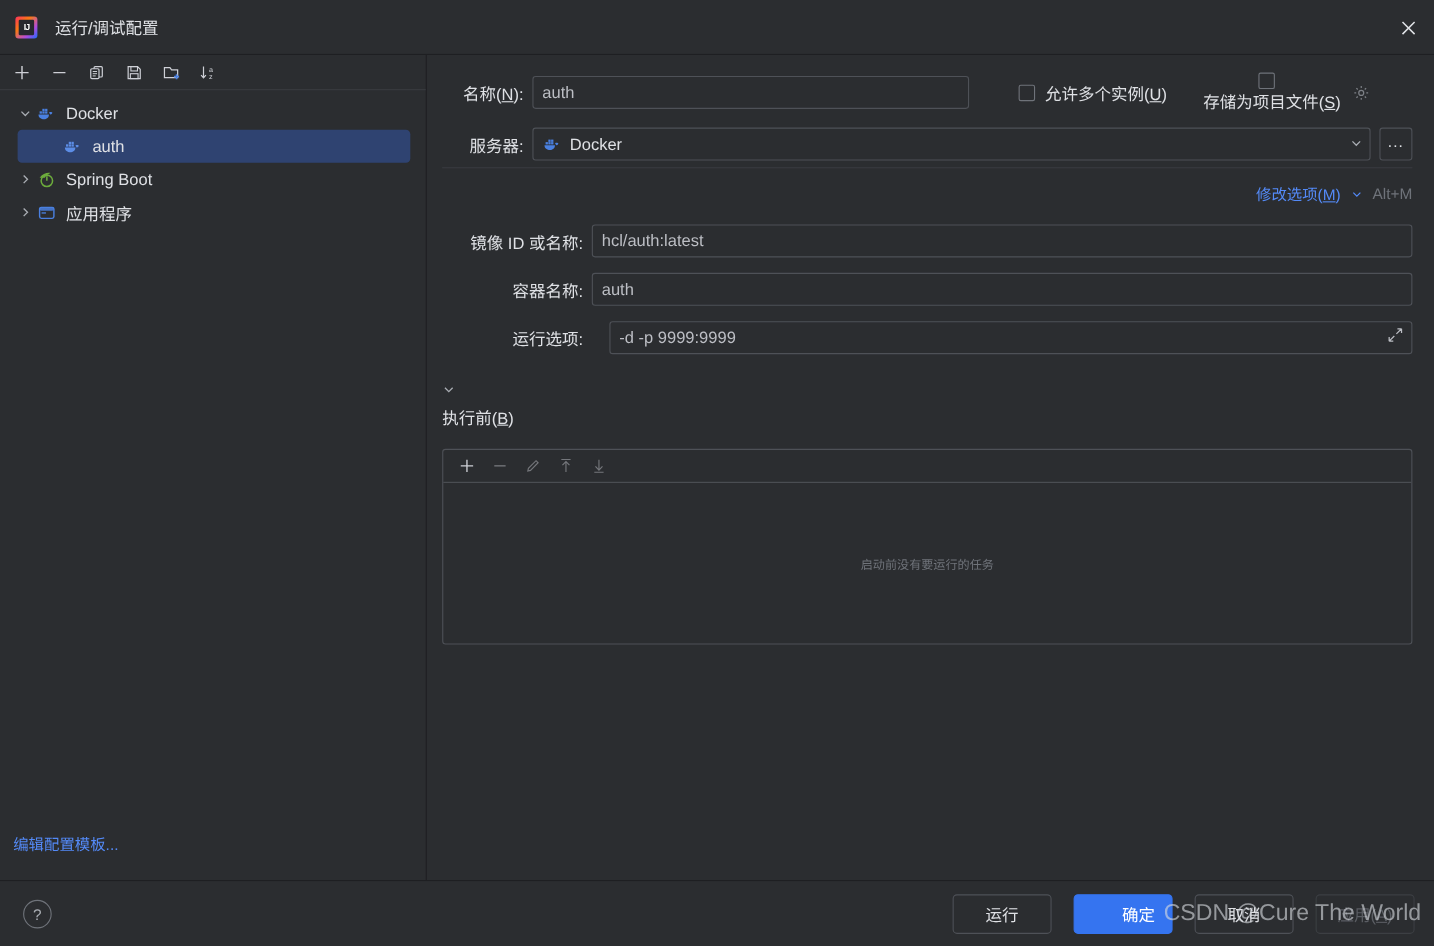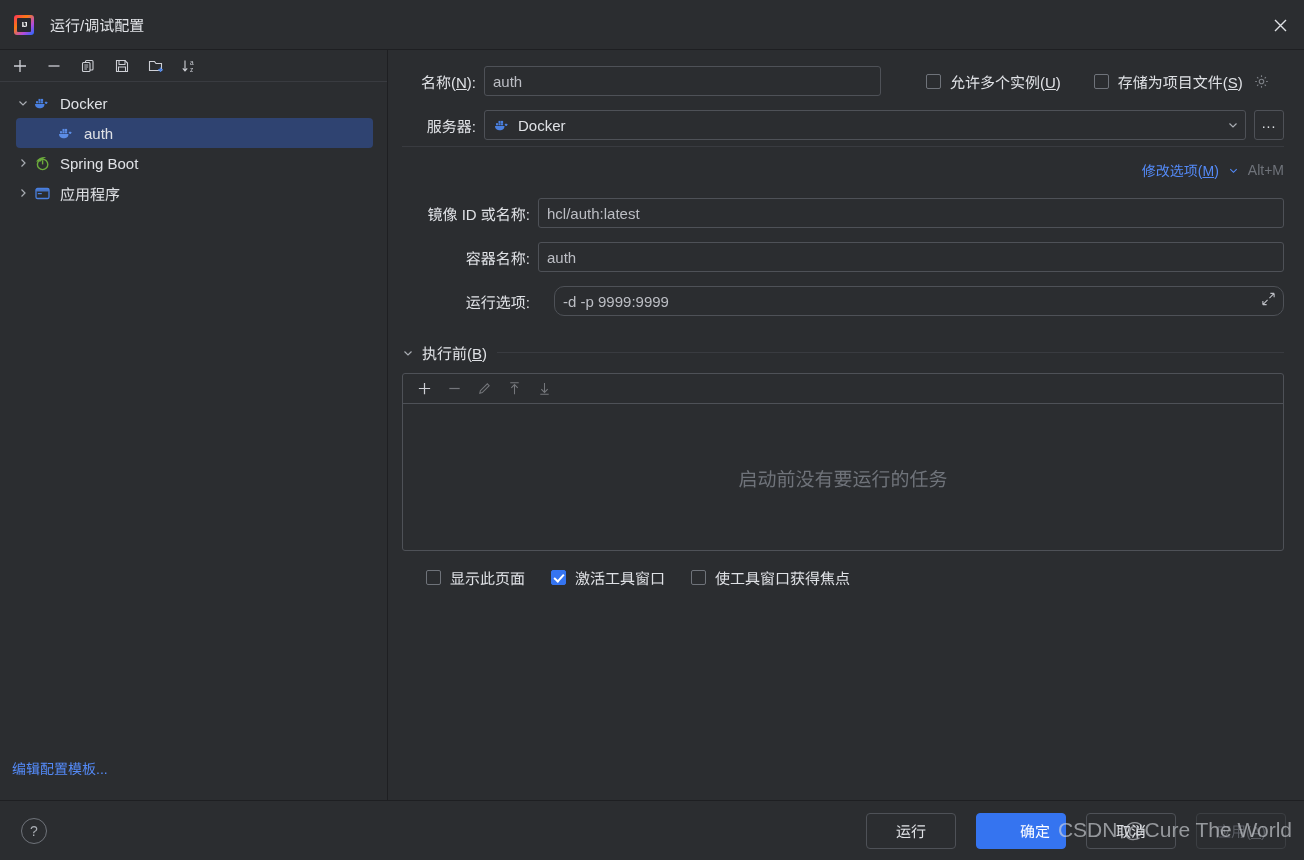--- a/index.html
+++ b/index.html
@@ -238,23 +238,24 @@
   .shortcut { color: #6f737a; }
 
   .expand-icon {
     position: absolute; right: 8px; top: 50%;
     transform: translateY(-50%);
     cursor: pointer;
   }
 
   
   .section-head {
-    display: flex; align-items: center;
+    display: flex; align-items: flex-start;
     gap: 8px;
     margin: 26px 0 10px 0;
+    flex-direction: column;
   }
   .section-title {
     font-size: 15px; color: #dfe1e5;
     white-space: nowrap;
   }
   .section-title u { text-decoration: underline; }
   .section-line {
     flex: 1 1 auto;
     border-top: 1px solid #393b40;
     height: 0;
@@ -276,21 +277,21 @@
   .tt-btn {
     width: 22px; height: 22px;
     display: flex; align-items: center; justify-content: center;
     cursor: pointer; border-radius: 3px;
   }
   .tt-btn.disabled { opacity: .45; cursor: default; }
   .tasks-empty {
     flex: 1 1 auto;
     display: flex; align-items: center; justify-content: center;
     color: #6f737a;
-    font-size: 19px;
+    font-size: 11px;
   }
   .cb-row {
     display: flex; align-items: center;
     gap: 26px;
     margin: 16px 0 0 24px;
   }
 
   
   .footer {
     flex: 0 0 60px; height: 60px;
@@ -483,21 +484,21 @@
 
       <div class="form-row">
         <span class="lbl" style="width:74px; margin-right:8px;">
           <span>名称(</span><u>N</u><span>):</span>
         </span>
         <input class="txt-input" style="width: 397px;" value="auth">
         <label class="cb-wrap" style="margin-left:45px;">
           <span class="cb"></span>
           <span><span>允许多个实例(</span><u>U</u>)</span>
         </label>
-        <label class="cb-wrap" style="margin-left:33px;">
+        <label class="cb-wrap" style="margin-left:33px;flex-direction:column;">
           <span class="cb"></span>
           <span><span>存储为项目文件(</span><u>S</u>)</span>
         </label>
         <span class="gear-btn">
           <svg width="15" height="15" viewBox="0 0 16 16">
             <circle cx="8" cy="8" r="2.4" stroke="#7d8086" fill="none" stroke-width="1.2"></circle>
             <path d="M8 1.3 v1.8 M8 12.9 v1.8 M1.3 8 h1.8 M12.9 8 h1.8 M3.3 3.3 l1.3 1.3 M11.4 11.4 l1.3 1.3 M12.7 3.3 l-1.3 1.3 M4.6 11.4 l-1.3 1.3" stroke="#7d8086" stroke-width="1.2"></path>
           </svg>
         </span>
       </div>
@@ -544,21 +545,21 @@
       </div>
 
       <div class="form-row">
         <span class="lbl" style="width:128px; margin-right:8px;">容器名称:</span>
         <input class="txt-input" style="flex: 1 1 auto;" value="auth">
       </div>
 
       <div class="form-row" style="position:relative;">
         <span class="lbl" style="width:128px; margin-right:24px;">运行选项:</span>
         <div style="position:relative; flex:1 1 auto;">
-          <input class="txt-input" style="width: 100%; padding-right: 12px; border-radius: 10px;" value="-d -p 9999:9999">
+          <input class="txt-input" style="width: 100%; padding-right: 12px;" value="-d -p 9999:9999">
           <span class="expand-icon">
             <svg width="15" height="15" viewBox="0 0 16 16">
               <path d="M14 2 L9 7 M14 2 H10 M14 2 V6" stroke="#bcbec4" fill="none" stroke-width="1.2"></path>
               <path d="M2 14 L7 9 M2 14 H6 M2 14 V10" stroke="#bcbec4" fill="none" stroke-width="1.2"></path>
             </svg>
           </span>
         </div>
       </div>
 
       <div class="section-head">
@@ -595,34 +596,20 @@
           </div>
           <div class="tt-btn disabled">
             <svg width="15" height="15" viewBox="0 0 16 16">
                 <path d="M8 2 V12 M4.6 8.6 L8 12.2 L11.4 8.6 M3.5 14.2 H12.5" stroke="#ced0d6" fill="none" stroke-width="1.1"></path>
               </svg>
           </div>
         </div>
         <div class="tasks-empty">启动前没有要运行的任务</div>
       </div>
 
-      <div class="cb-row">
-        <label class="cb-wrap">
-          <span class="cb"></span>
-          <span>显示此页面</span>
-        </label>
-        <label class="cb-wrap">
-          <span class="cb checked"></span>
-          <span>激活工具窗口</span>
-        </label>
-        <label class="cb-wrap">
-          <span class="cb"></span>
-          <span>使工具窗口获得焦点</span>
-        </label>
-      </div>
 
     </div>
   </div>
 
   <div class="footer">
     <div class="help-btn">?</div>
     <div class="footer-buttons">
       <button class="btn">运行</button>
       <button class="btn primary">确定</button>
       <button class="btn">取消</button>

